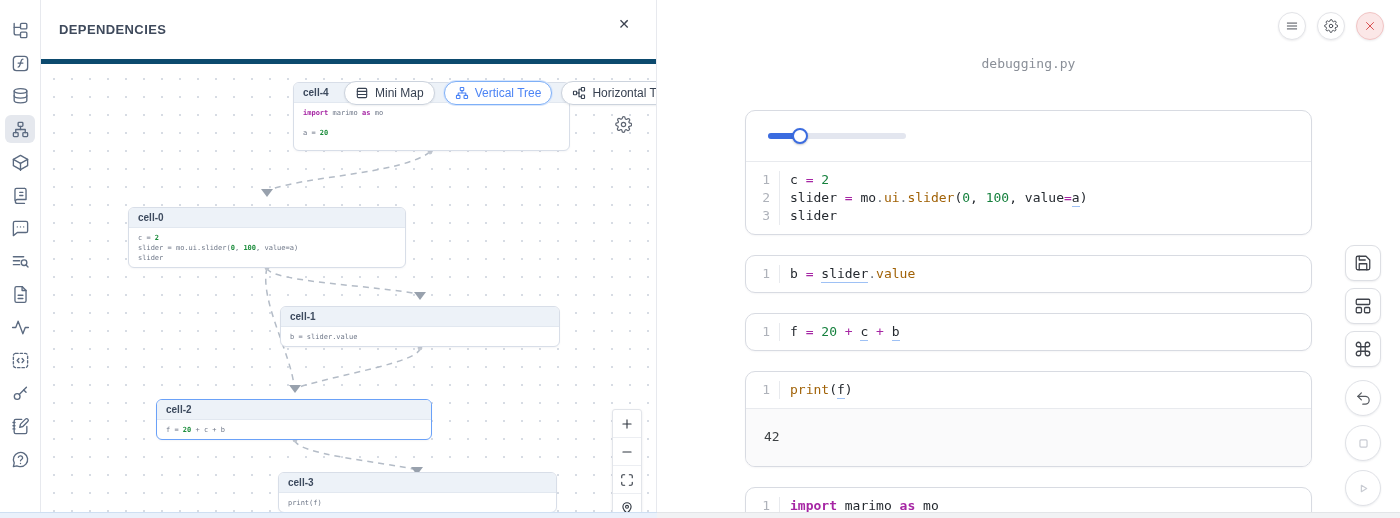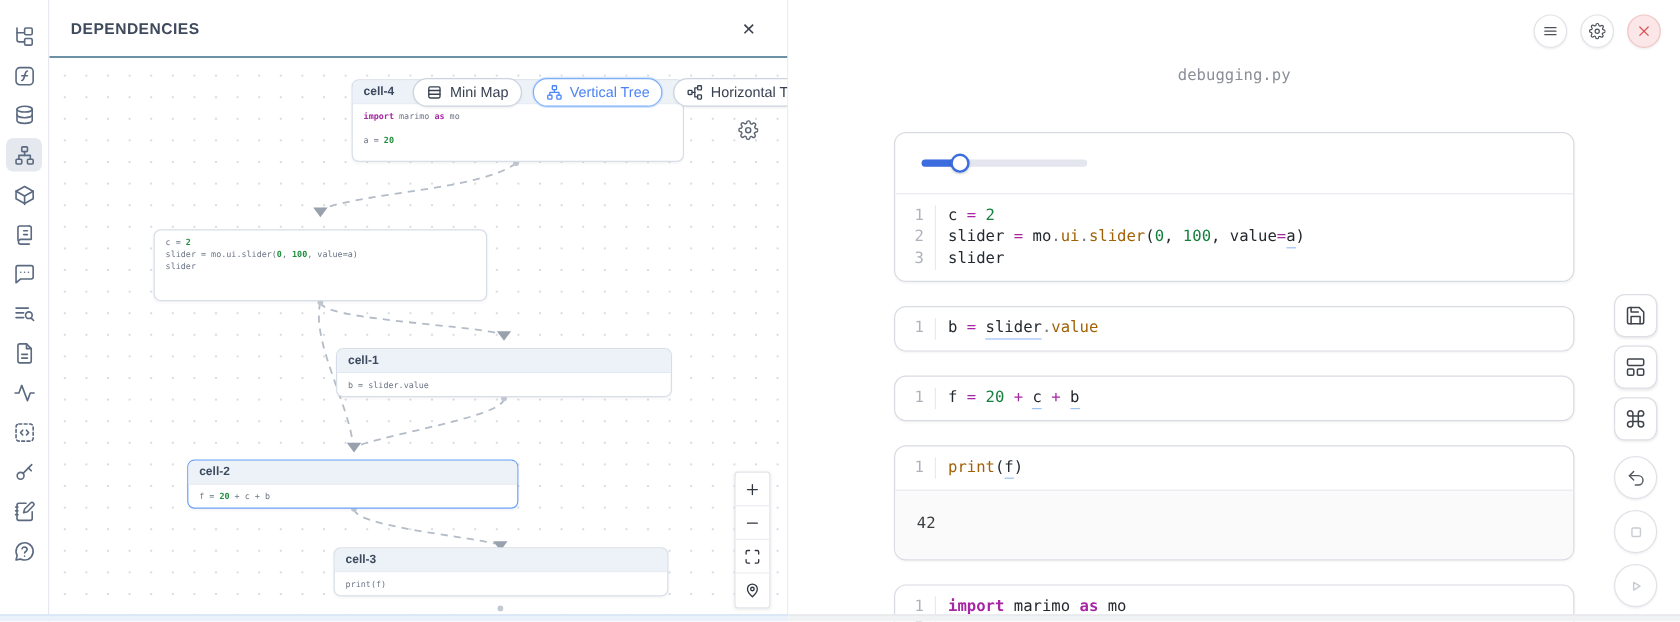--- a/index.html
+++ b/index.html
@@ -13,21 +13,21 @@
     align-items:center; padding-top:16px; gap:5px; background:#fff; z-index:5; }
   .rail-item { width:30px; height:28px; display:flex; align-items:center; justify-content:center;
     border-radius:6px; color:#5b6a80; cursor:pointer; }
   .rail-item.active { background:#e5e8ee; }
   .rail-item svg { width:19px; height:19px; stroke:#5b6a80; fill:none;
     stroke-width:1.7; stroke-linecap:round; stroke-linejoin:round; }
 
   
   #dep-panel { position:absolute; left:41px; top:0; width:616px; height:512px;
     background:#fff; border-right:1px solid #e7e9ee; }
-  #dep-header { position:relative; height:48px; border-bottom:1px solid #0c4a6e;
+  #dep-header { position:relative; height:64px; border-bottom:5px solid #0c4a6e;
     display:flex; align-items:center; padding:0 18px; }
   #dep-title { font-size:13px; font-weight:bold; color:#3f4a5c; letter-spacing:.03em; }
   #dep-close { position:absolute; right:22px; top:14px; width:20px; height:20px;
     display:flex; align-items:center; justify-content:center; color:#3c4250;
     font-size:14px; cursor:pointer; }
 
   #graph-canvas { position:relative; width:615px; height:464px; overflow:hidden;
     background-image:radial-gradient(#d7dce4 1px, transparent 1.2px);
     background-size:18px 18px; background-position:4px 6px; }
   #graph-edges { position:absolute; left:0; top:0; z-index:1; pointer-events:none; }
@@ -298,20 +298,21 @@
           <circle cx="254" cy="376" r="2.4"></circle>
           <circle cx="376" cy="459" r="2.4"></circle>
         </g>
       </svg>
       <div id="graph-nodes">
           <div class="gnode" style="left: 252px; top: 18px; width: 277px; min-height: 69px;">
             <div class="gnode-header">cell-4</div>
             <div class="gnode-body"><div class="gnode-line"><span class="tok-kw">import</span><span class="tok-pl"> marimo </span><span class="tok-kw">as</span><span class="tok-pl"> mo</span></div><div class="gnode-line">&nbsp;</div><div class="gnode-line"><span class="tok-pl">a = </span><span class="tok-num">20</span></div></div>
           </div>
           <div class="gnode" style="left: 87px; top: 143px; width: 278px; min-height: 60px;">
+            <div class="gnode-header">cell-0</div>
             <div class="gnode-body"><div class="gnode-line"><span class="tok-pl">c = </span><span class="tok-num">2</span></div><div class="gnode-line"><span class="tok-pl">slider = mo.ui.slider(</span><span class="tok-num">0</span><span class="tok-pl">, </span><span class="tok-num">100</span><span class="tok-pl">, value=a)</span></div><div class="gnode-line"><span class="tok-pl">slider</span></div></div>
           </div>
           <div class="gnode" style="left: 239px; top: 242px; width: 280px; min-height: 41px;">
             <div class="gnode-header">cell-1</div>
             <div class="gnode-body"><div class="gnode-line"><span class="tok-pl">b = slider.value</span></div></div>
           </div>
           <div class="gnode selected" style="left: 115px; top: 335px; width: 276px; min-height: 40px;">
             <div class="gnode-header">cell-2</div>
             <div class="gnode-body"><div class="gnode-line"><span class="tok-pl">f = </span><span class="tok-num">20</span><span class="tok-pl"> + c + b</span></div></div>
           </div>

